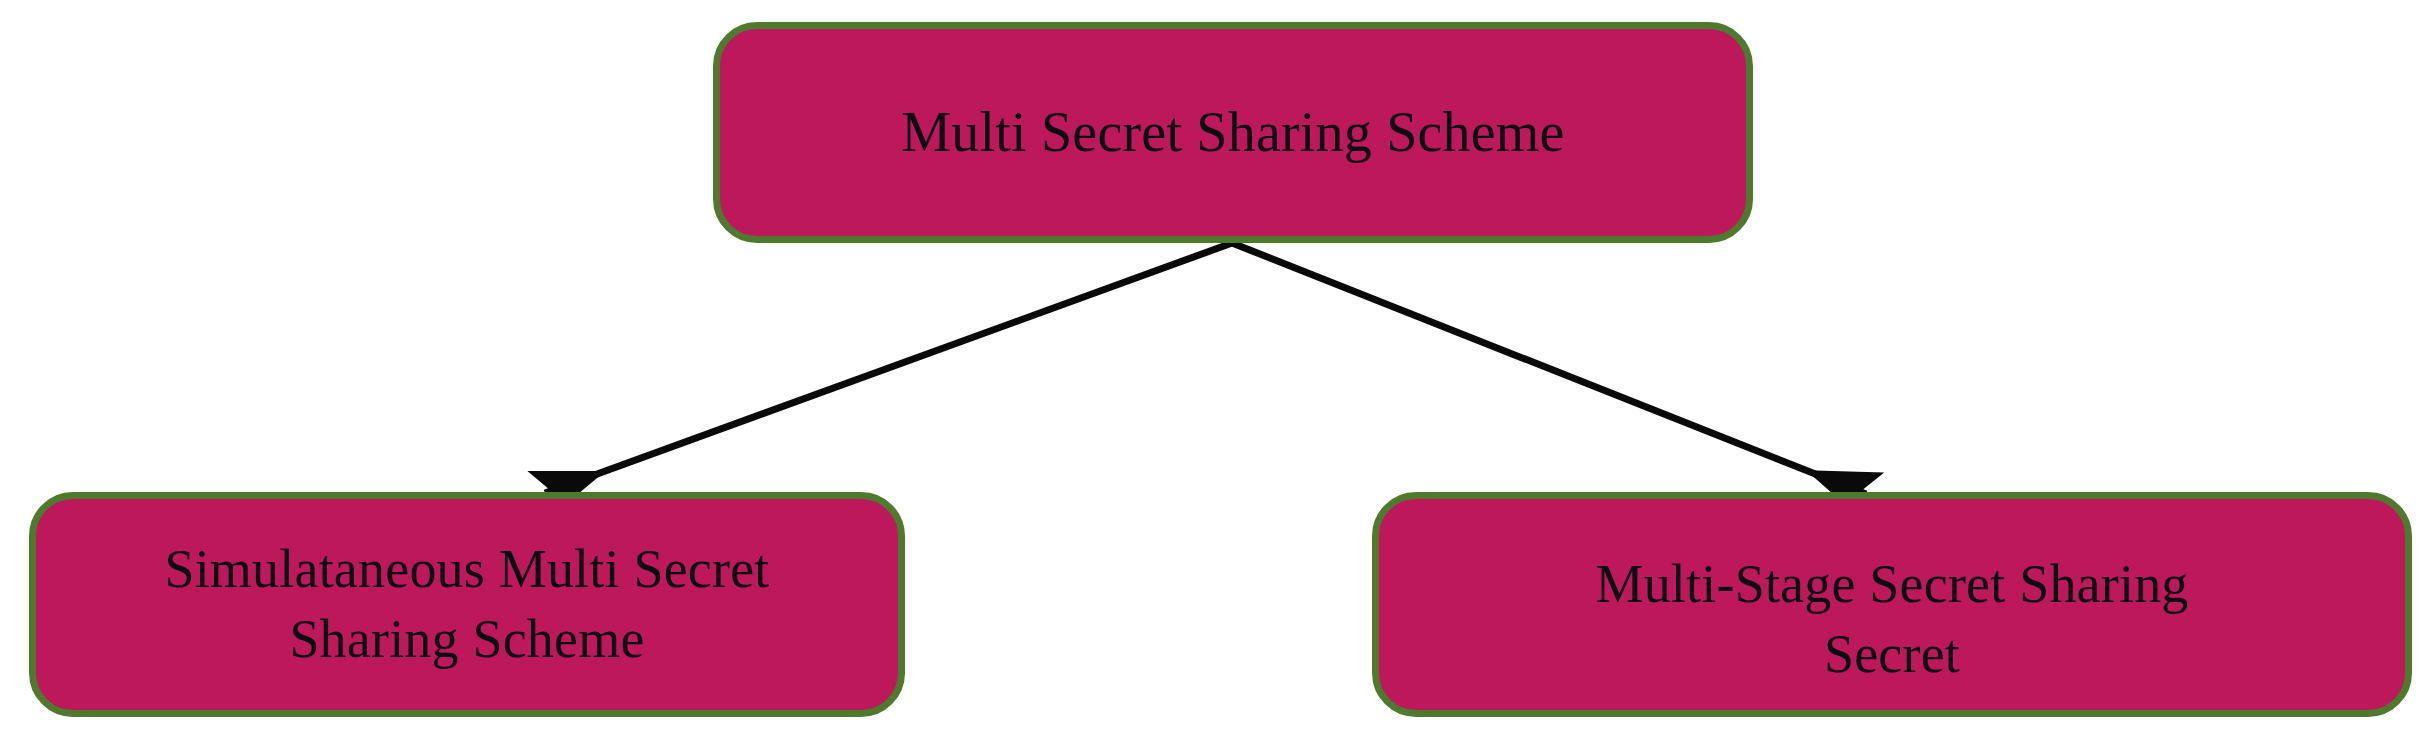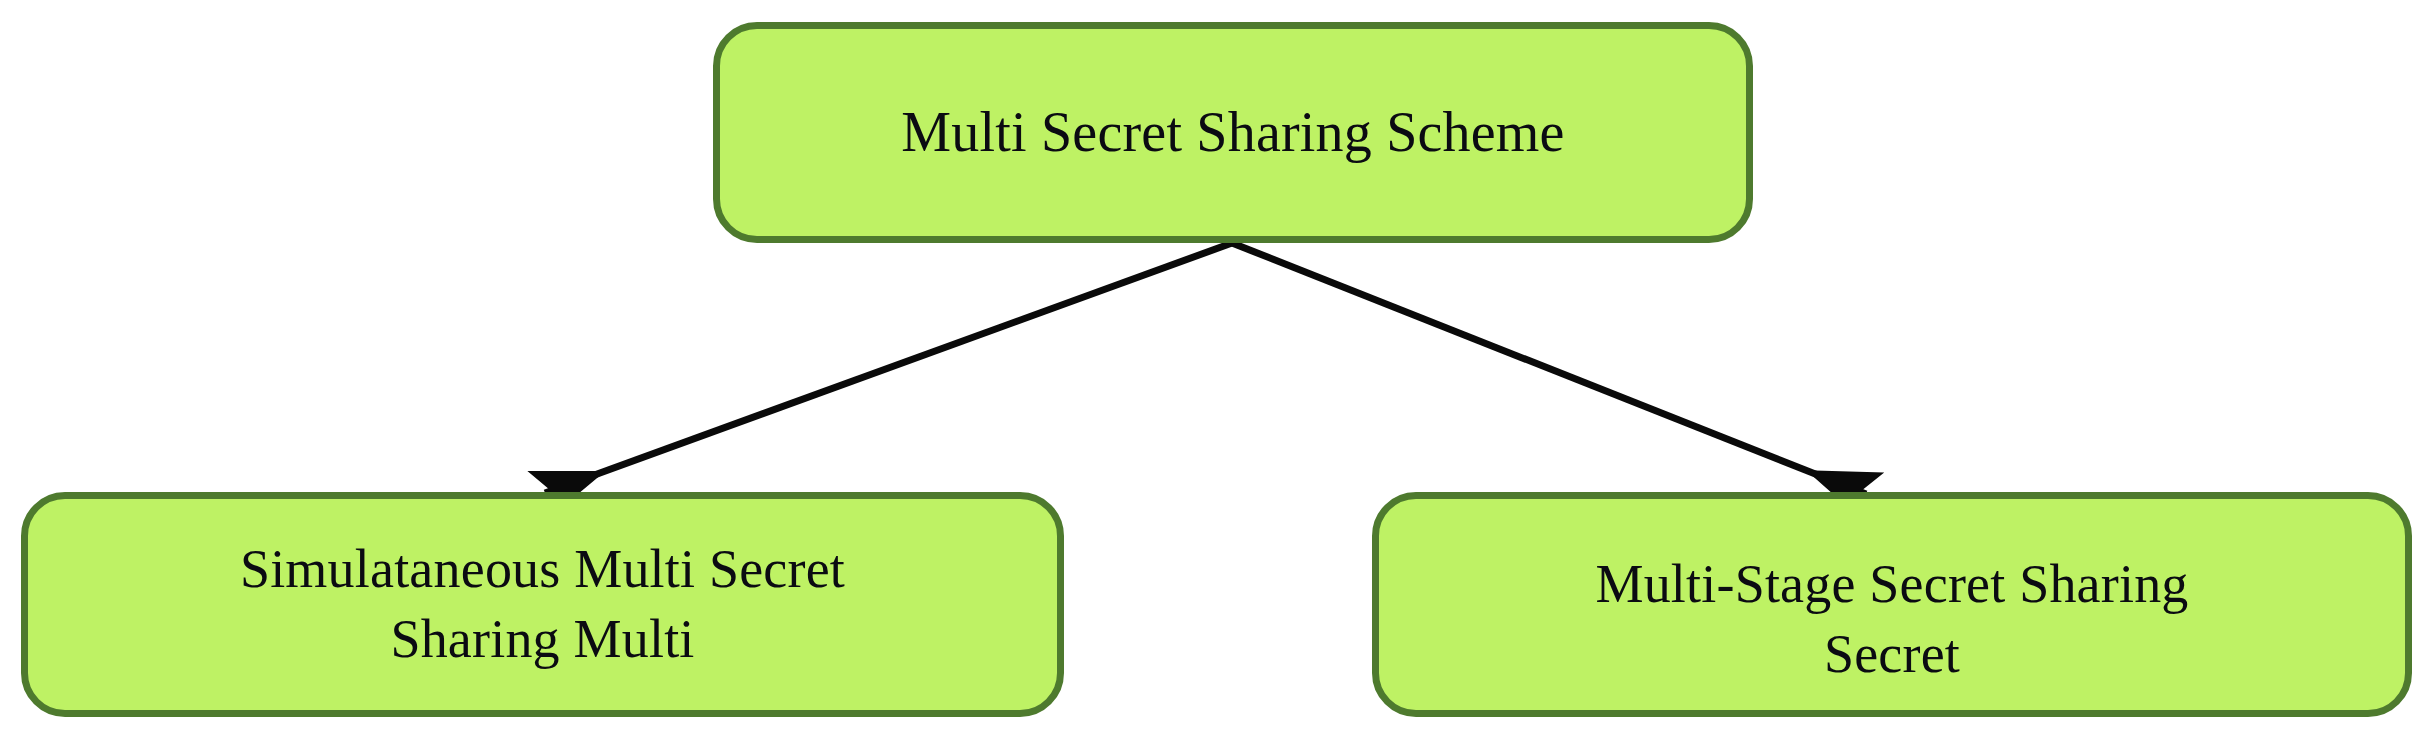--- a/index.html
+++ b/index.html
@@ -20,21 +20,21 @@
     position: absolute;
     left: 0;
     top: 0;
     width: 2432px;
     height: 742px;
     pointer-events: none;
   }
   .node {
     position: absolute;
     box-sizing: border-box;
-    background: #bef264;
+    background: #be185d;
     border-style: solid;
     border-width: 7px;
     border-color: #4e7a2e;
     border-radius: 44px;
     display: flex;
     align-items: center;
     justify-content: center;
     text-align: center;
     z-index: 2;
   }
@@ -51,23 +51,23 @@
     width: 1040px;
     height: 221px;
   }
   #node-root .node-label {
     font-size: 56px;
     line-height: 1.12;
   }
 
   
   #node-simultaneous {
-    left: 21px;
+    left: 29px;
     top: 492px;
-    width: 1043px;
+    width: 876px;
     height: 225px;
   }
   #node-simultaneous .node-label {
     font-size: 54px;
     line-height: 1.28;
     padding: 0 56px;
   }
 
   
   #node-multistage {
@@ -103,21 +103,21 @@
     <line x1="1232" y1="243" x2="1866" y2="494" stroke="#0a0a0a" stroke-width="7" marker-end="url(#arrowhead-right)"></line>
   </svg>
 
   <div class="node" id="node-root">
     <span class="node-label">Multi Secret Sharing Scheme</span>
   </div>
 
   <div class="node" id="node-simultaneous">
     <span class="node-label">
       <span>Simulataneous Multi Secret</span><br>
-      <span>Sharing Multi</span>
+      <span>Sharing Scheme</span>
     </span>
   </div>
 
   <div class="node" id="node-multistage">
     <span class="node-label">
       <span>Multi-Stage Secret Sharing</span><br>
       <span>Secret</span>
     </span>
   </div>
 

